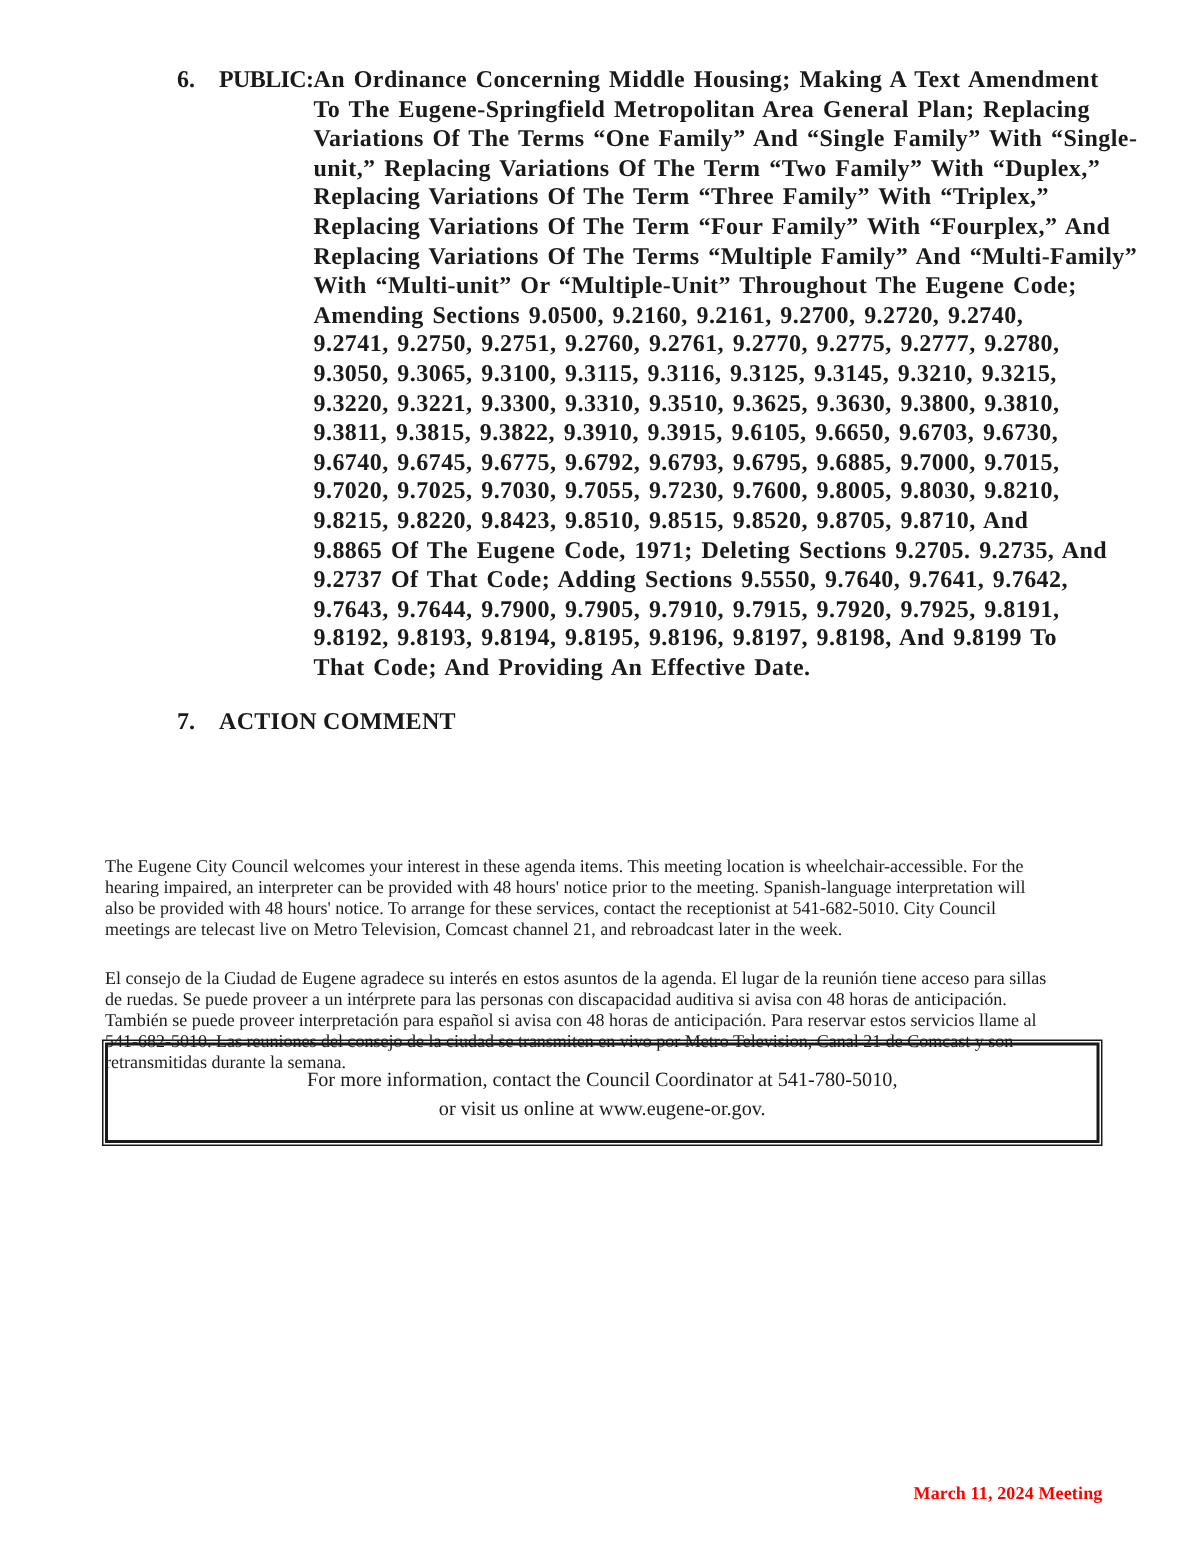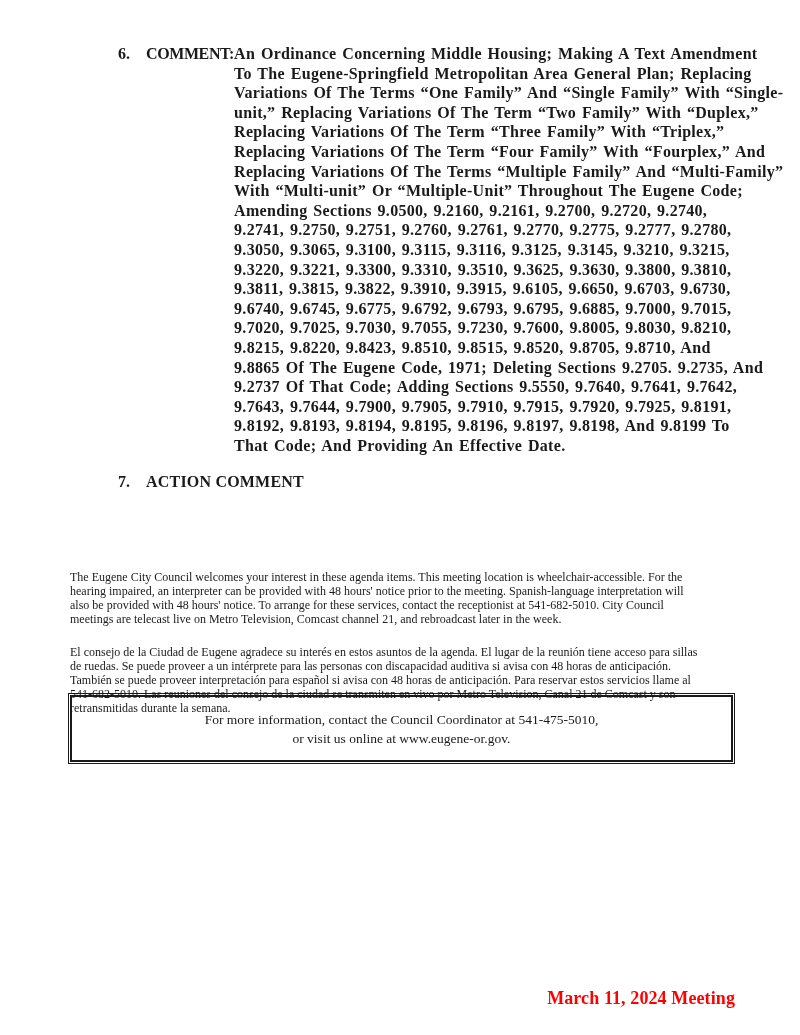--- a/index.html
+++ b/index.html
@@ -66,33 +66,33 @@
     text-align: center;
     font-size: 13.5px;
     line-height: 19px;
     white-space: pre;
     color: #1a1a1a;
   }
   .meeting-date {
     position: absolute;
     right: 65px;
     top: 988px;
-    font-size: 18px;
+    font-size: 12px;
     font-weight: bold;
     letter-spacing: 0.1px;
   }
 </style>
 </head>
 <body>
 
 <div class="page">
 
   <section class="agenda-item item6">
     <span class="num">6.</span>
-    <span class="item-label">COMMENT:</span>
+    <span class="item-label">PUBLIC:</span>
     <div class="item-body">An Ordinance Concerning Middle Housing; Making A Text Amendment
 To The Eugene-Springfield Metropolitan Area General Plan; Replacing
 Variations Of The Terms “One Family” And “Single Family” With “Single-
 unit,” Replacing Variations Of The Term “Two Family” With “Duplex,”
 Replacing Variations Of The Term “Three Family” With “Triplex,”
 Replacing Variations Of The Term “Four Family” With “Fourplex,” And
 Replacing Variations Of The Terms “Multiple Family” And “Multi-Family”
 With “Multi-unit” Or “Multiple-Unit” Throughout The Eugene Code;
 Amending Sections 9.0500, 9.2160, 9.2161, 9.2700, 9.2720, 9.2740,
 9.2741, 9.2750, 9.2751, 9.2760, 9.2761, 9.2770, 9.2775, 9.2777, 9.2780,
@@ -120,20 +120,20 @@
 meetings are telecast live on Metro Television, Comcast channel 21, and rebroadcast later in the week.</p>
 
   <p class="notice es">El consejo de la Ciudad de Eugene agradece su interés en estos asuntos de la agenda. El lugar de la reunión tiene acceso para sillas
 de ruedas. Se puede proveer a un intérprete para las personas con discapacidad auditiva si avisa con 48 horas de anticipación.
 También se puede proveer interpretación para español si avisa con 48 horas de anticipación. Para reservar estos servicios llame al
 541-682-5010. Las reuniones del consejo de la ciudad se transmiten en vivo por Metro Television, Canal 21 de Comcast y son
 retransmitidas durante la semana.</p>
 
   <div class="info-box">
     <div class="info-box-inner">
-      <div class="info-text">For more information, contact the Council Coordinator at 541-475-5010,
+      <div class="info-text">For more information, contact the Council Coordinator at 541-780-5010,
 or visit us online at www.eugene-or.gov.</div>
     </div>
   </div>
 
   <div class="meeting-date" style="color: rgb(255, 0, 0);">March 11, 2024 Meeting</div>
 
 </div>
 
 </body></html>

